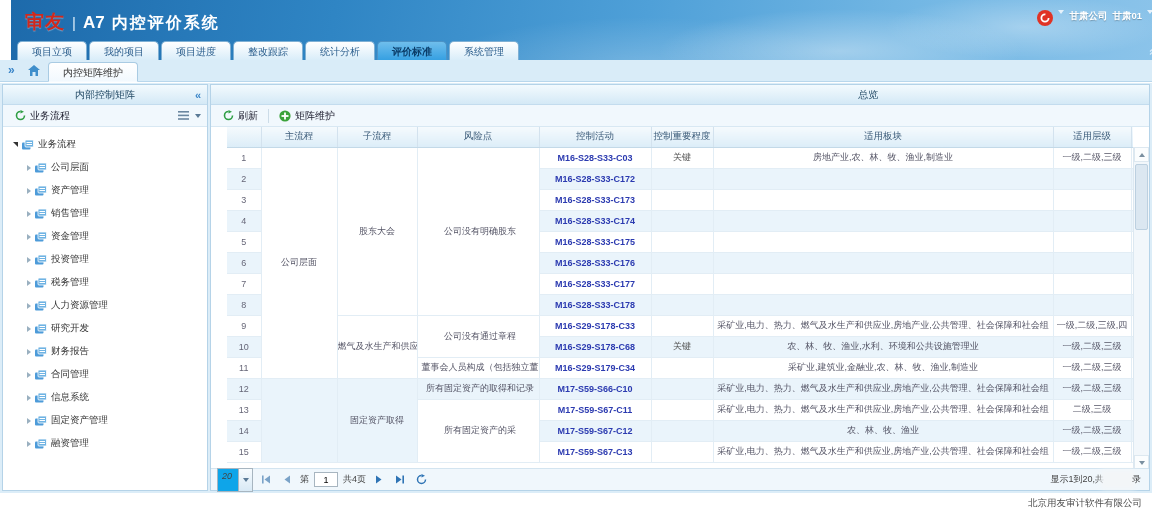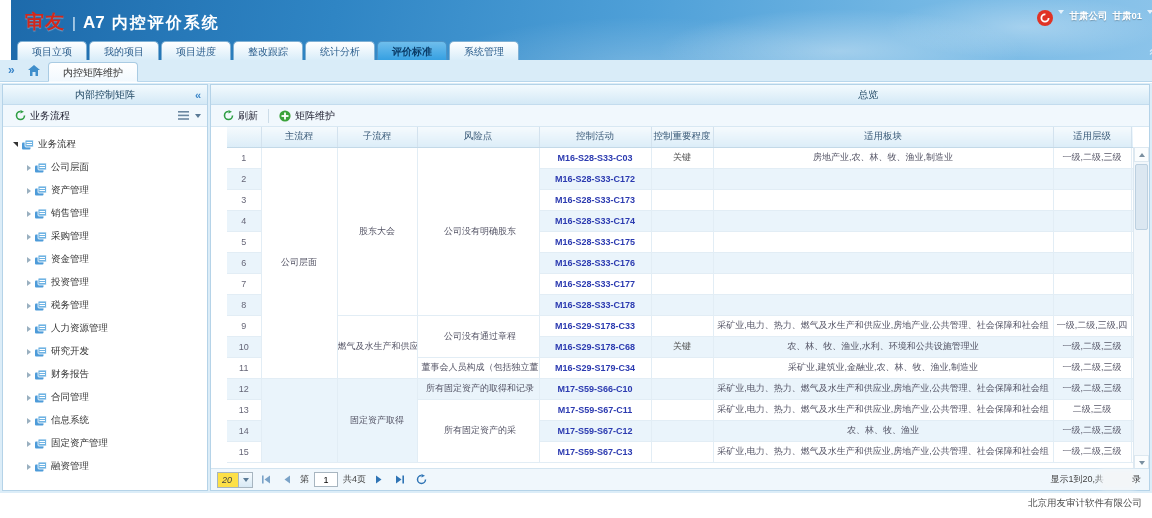--- a/index.html
+++ b/index.html
@@ -91,21 +91,21 @@
   .vscroll { position:absolute; right:0; top:62px; width:16px; height:323px; background:#f2f7fb; border-left:1px solid #dce8f1; }
   .vs-btn { position:absolute; left:0; width:15px; height:15px; background:#fbfdfe; border:1px solid #dde8f0; display:flex; align-items:center; justify-content:center; }
   .vs-up { top:0; } .vs-dn { bottom:0; }
   .tri-up { width:0; height:0; border-left:3.5px solid transparent; border-right:3.5px solid transparent; border-bottom:4.5px solid #7a8fa0; }
   .tri-dn { width:0; height:0; border-left:3.5px solid transparent; border-right:3.5px solid transparent; border-top:4.5px solid #7a8fa0; }
   .vs-thumb { position:absolute; left:1px; top:17px; width:13px; height:66px; background:#dbe7f1; border:1px solid #bcd0e0; border-radius:2px; }
 
   
   .pager { position:absolute; left:0; bottom:0; width:938px; height:22px; background:#f0f7fc; border-top:1px solid #d3e4f0;
     display:flex; align-items:center; padding:0 6px; gap:5px; font-size:9px; color:#444; }
-  .psel { display:flex; align-items:stretch; height:16px; border:1px solid #a7b5c0; background:#fde047;font-style:italic; }
+  .psel { display:flex; align-items:stretch; height:24px; border:1px solid #a7b5c0; background:#0ea5e9;font-style:italic; }
   .psel .pv { padding:0 6px 0 4px; line-height:14px; }
   .psel .pb { width:14px; background:linear-gradient(#f6fbfe,#d8e9f5); border-left:1px solid #a7b5c0; display:flex; align-items:center; justify-content:center; }
   .pgico { display:flex; align-items:center; justify-content:center; width:16px; height:16px; }
   .pinput { width:24px; height:15px; border:1px solid #a7b5c0; font-size:9px; text-align:center; font-family:inherit; }
   .pager .rightinfo { position:absolute; right:8px; font-size:9px; color:#444; display:flex; align-items:center; }
   .blurbox { display:inline-block; width:26px; height:11px; background:#f3f6f8; box-shadow:0 0 5px 4px #f3f6f8; margin:0 1px; }
 
   .footer { position:absolute; right:10px; top:497px; font-size:9.5px; color:#4a4a4a; }
   svg { display:block; }
 </style>
@@ -221,30 +221,20 @@
             <span>销售管理</span>
           </div>
           <div class="tnode child">
             <span class="arr-col"></span>
             <svg width="12" height="10" viewBox="0 0 12 10">
               <rect x="0" y="2.5" width="8.5" height="7" rx="1" fill="#4d9bd9"></rect>
               <rect x="3" y="0" width="8.5" height="7" rx="1" fill="#6fb3e3" stroke="#fff" stroke-width="0.8"></rect>
               <rect x="4.5" y="2" width="5.5" height="1" fill="#fff"></rect>
               <rect x="4.5" y="4" width="5.5" height="1" fill="#fff"></rect>
             </svg>
-            <span>采购管理</span>
-          </div>
-          <div class="tnode child">
-            <span class="arr-col"></span>
-            <svg width="12" height="10" viewBox="0 0 12 10">
-              <rect x="0" y="2.5" width="8.5" height="7" rx="1" fill="#4d9bd9"></rect>
-              <rect x="3" y="0" width="8.5" height="7" rx="1" fill="#6fb3e3" stroke="#fff" stroke-width="0.8"></rect>
-              <rect x="4.5" y="2" width="5.5" height="1" fill="#fff"></rect>
-              <rect x="4.5" y="4" width="5.5" height="1" fill="#fff"></rect>
-            </svg>
             <span>资金管理</span>
           </div>
           <div class="tnode child">
             <span class="arr-col"></span>
             <svg width="12" height="10" viewBox="0 0 12 10">
               <rect x="0" y="2.5" width="8.5" height="7" rx="1" fill="#4d9bd9"></rect>
               <rect x="3" y="0" width="8.5" height="7" rx="1" fill="#6fb3e3" stroke="#fff" stroke-width="0.8"></rect>
               <rect x="4.5" y="2" width="5.5" height="1" fill="#fff"></rect>
               <rect x="4.5" y="4" width="5.5" height="1" fill="#fff"></rect>
             </svg>

